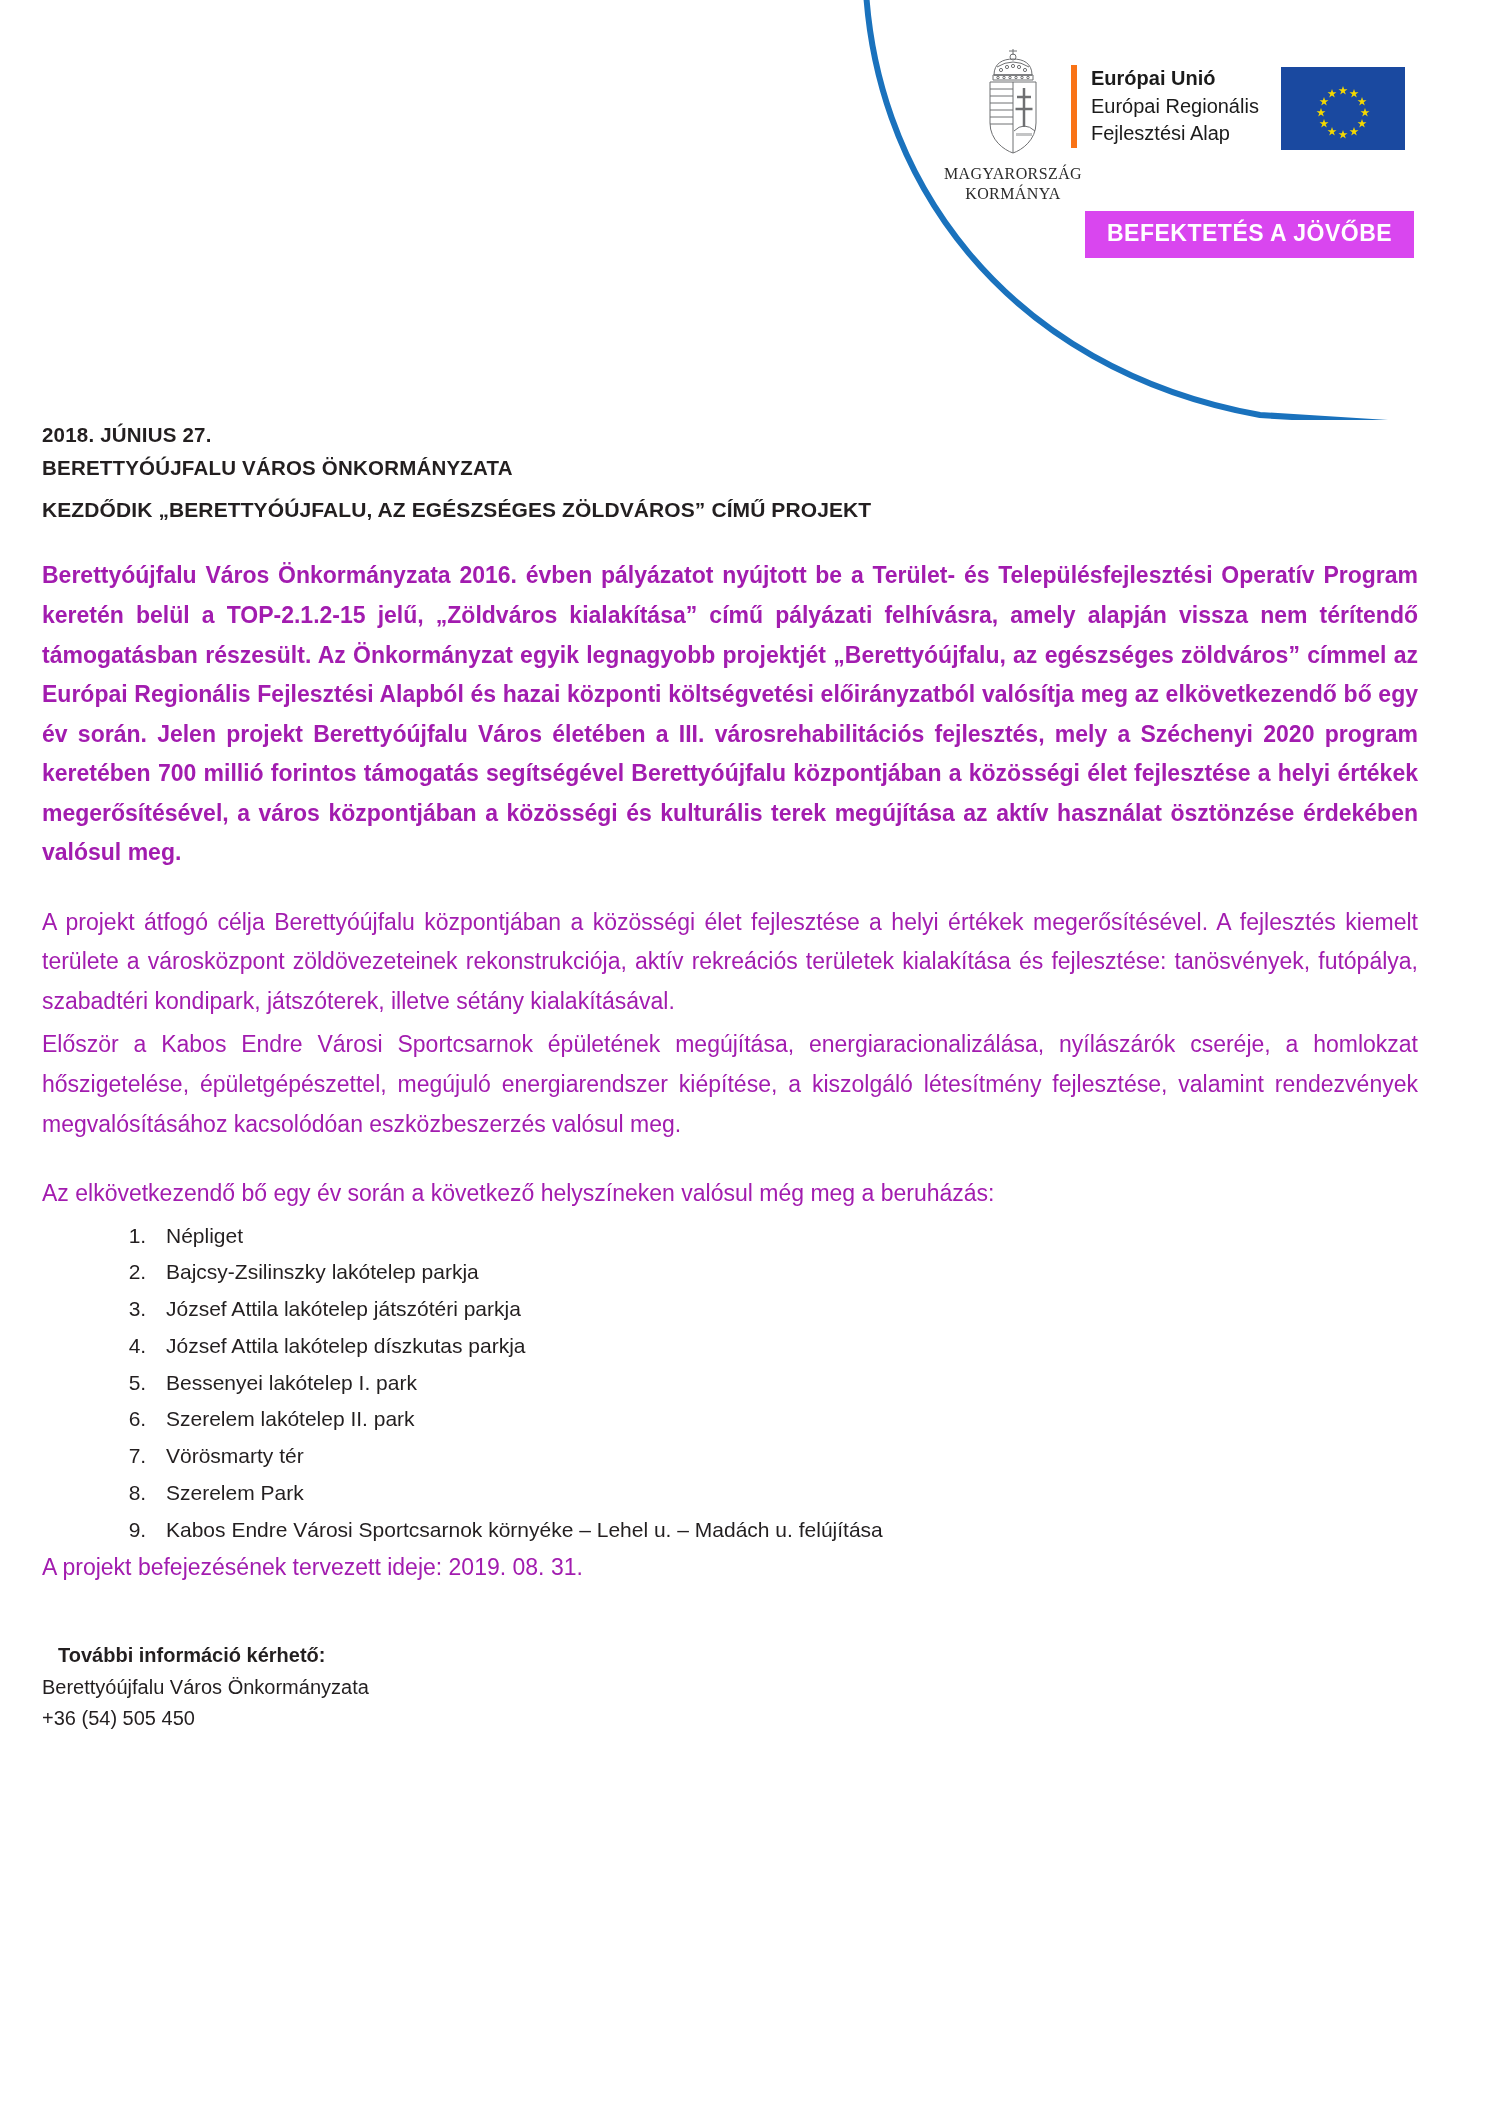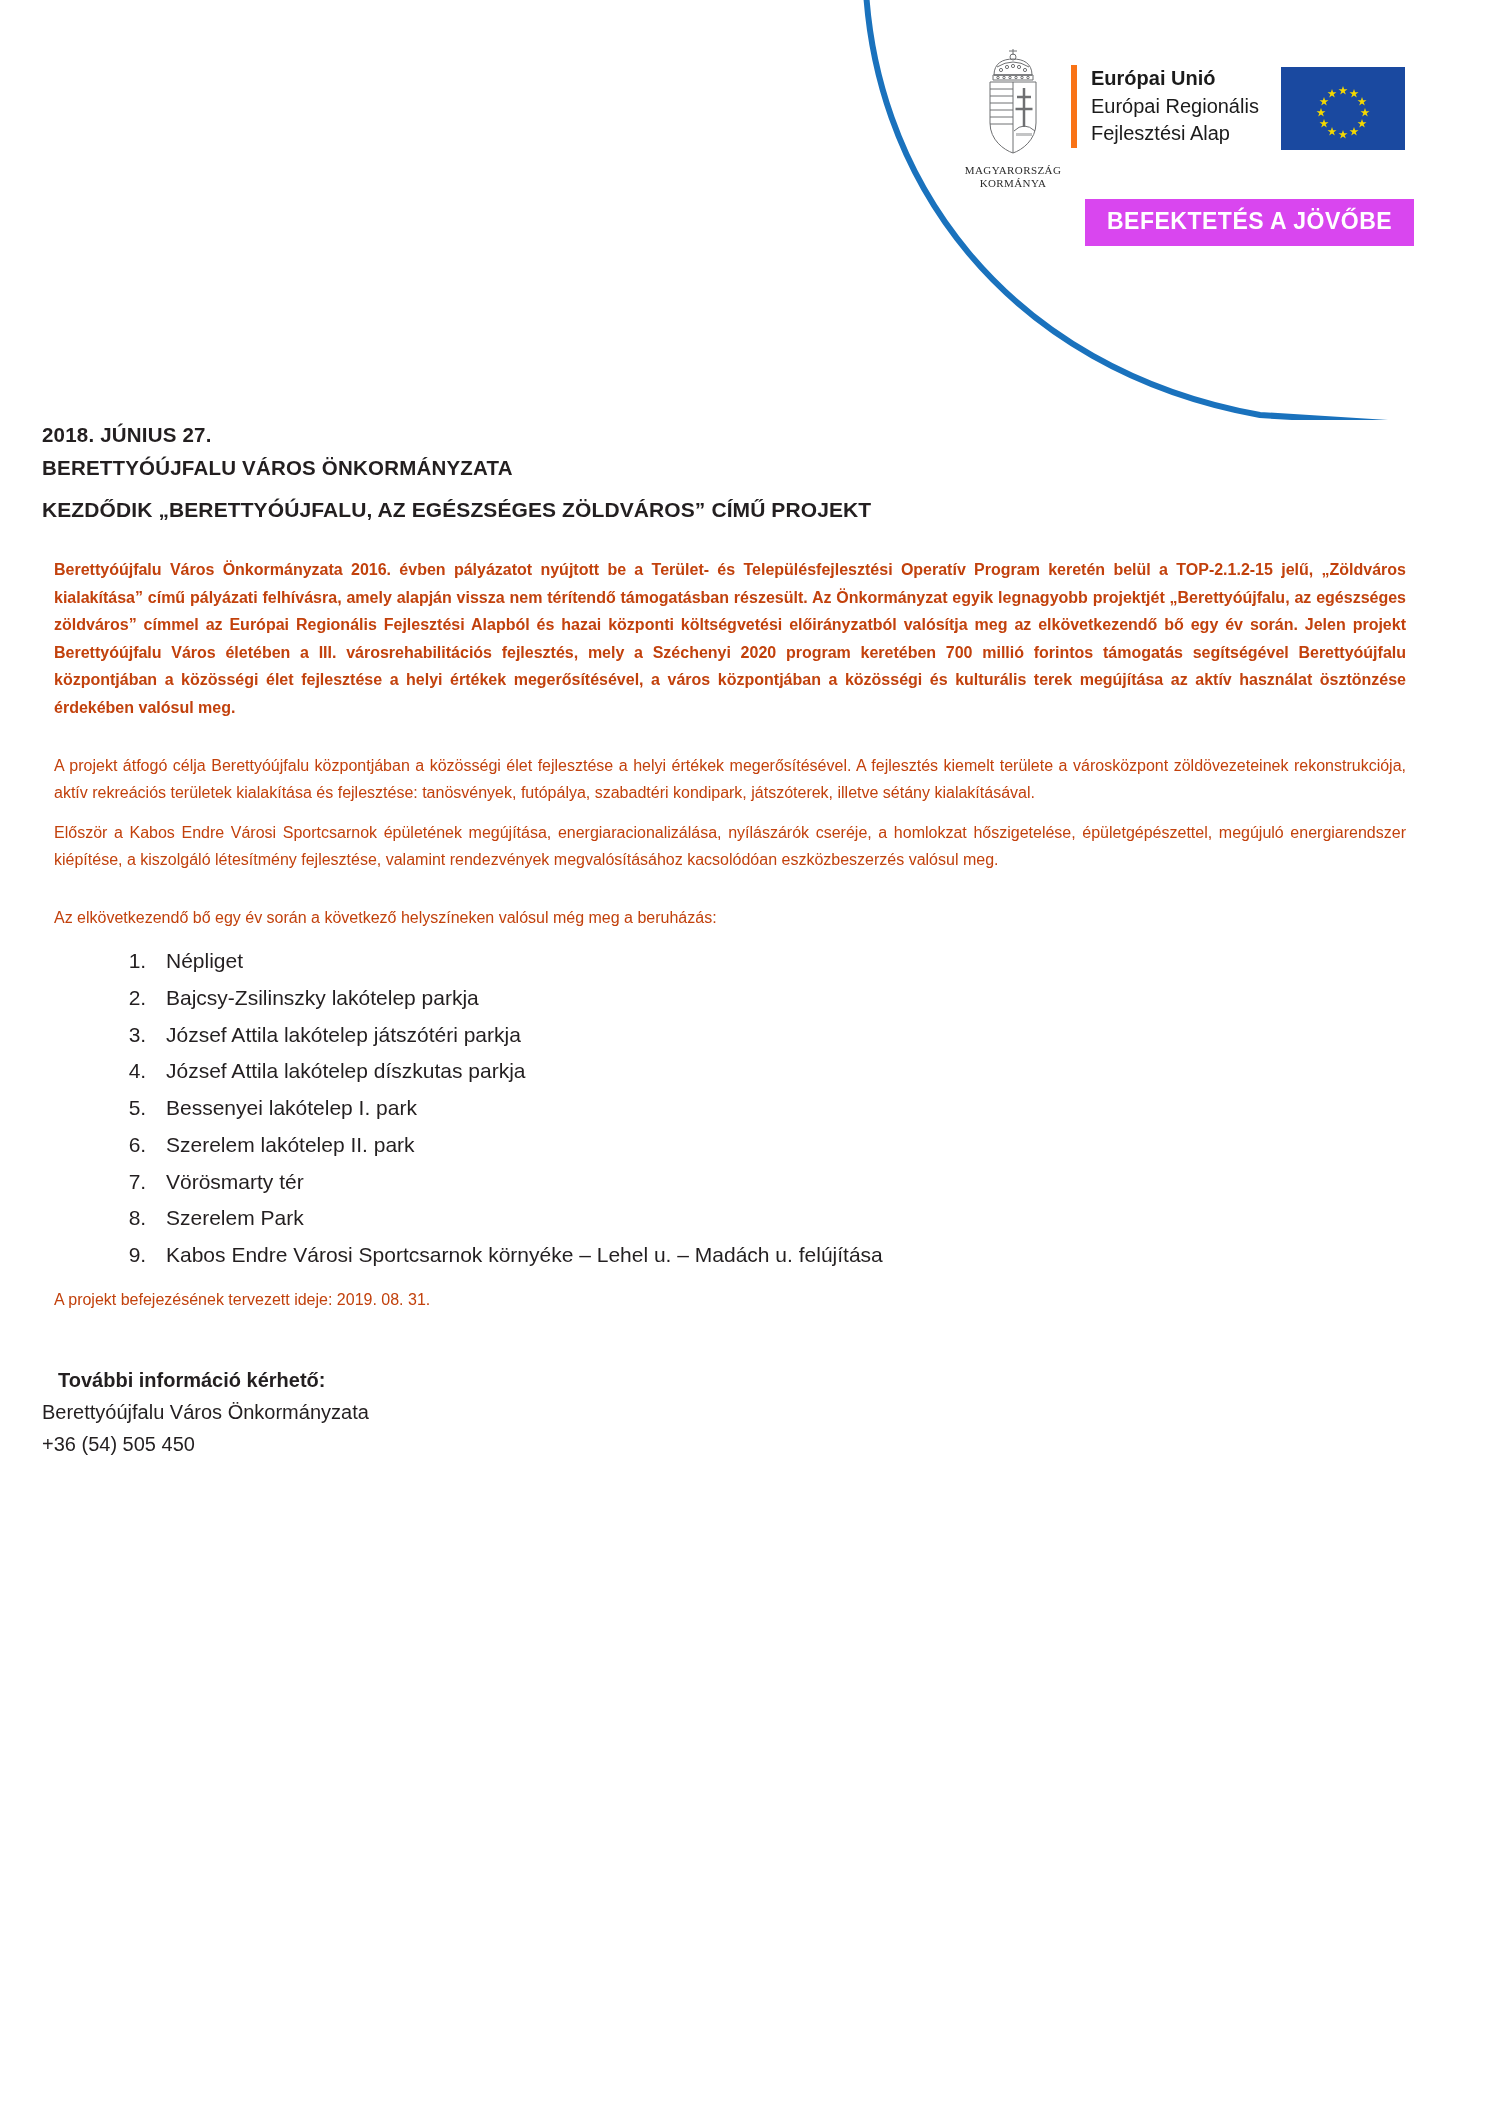--- a/index.html
+++ b/index.html
@@ -53,21 +53,21 @@
   
   .coa-wrap {
     width: 96px;
     display: flex;
     flex-direction: column;
     align-items: center;
   }
   .coa-svg { width: 66px; height: 112px; display: block; }
   .coa-text {
     font-family: "Liberation Serif", serif;
-    font-size: 11px;
+    font-size: 16px;
     letter-spacing: .4px;
     color: #2b2b2b;
     text-align: center;
     line-height: 1.22;
     margin-top: 7px;
     white-space: nowrap;
   }
   .coa-text .l1 { display: block; }
   .coa-text .l2 { display: block; }
 
@@ -156,25 +156,25 @@
     letter-spacing: .3px;
   }
   .title-sub {
     margin-top: 14px;
     font-size: 21px;
     font-weight: bold;
     color: #231f20;
     letter-spacing: .1px;
   }
   p.body-par {
-    font-size: 16px;
+    font-size: 23px;
     line-height: 1.72;
     text-align: justify;
-    margin: 12px;
-    color: #c2410c;
+    margin: 0;
+    color: #a21caf;
   }
   p.lead {
     font-weight: bold;
     margin-top: 34px;
   }
   p.gap-top { margin-top: 30px; }
   p.tight-top { margin-top: 4px; }
 
   ol.sites {
     margin: 4px 0 0 0;

